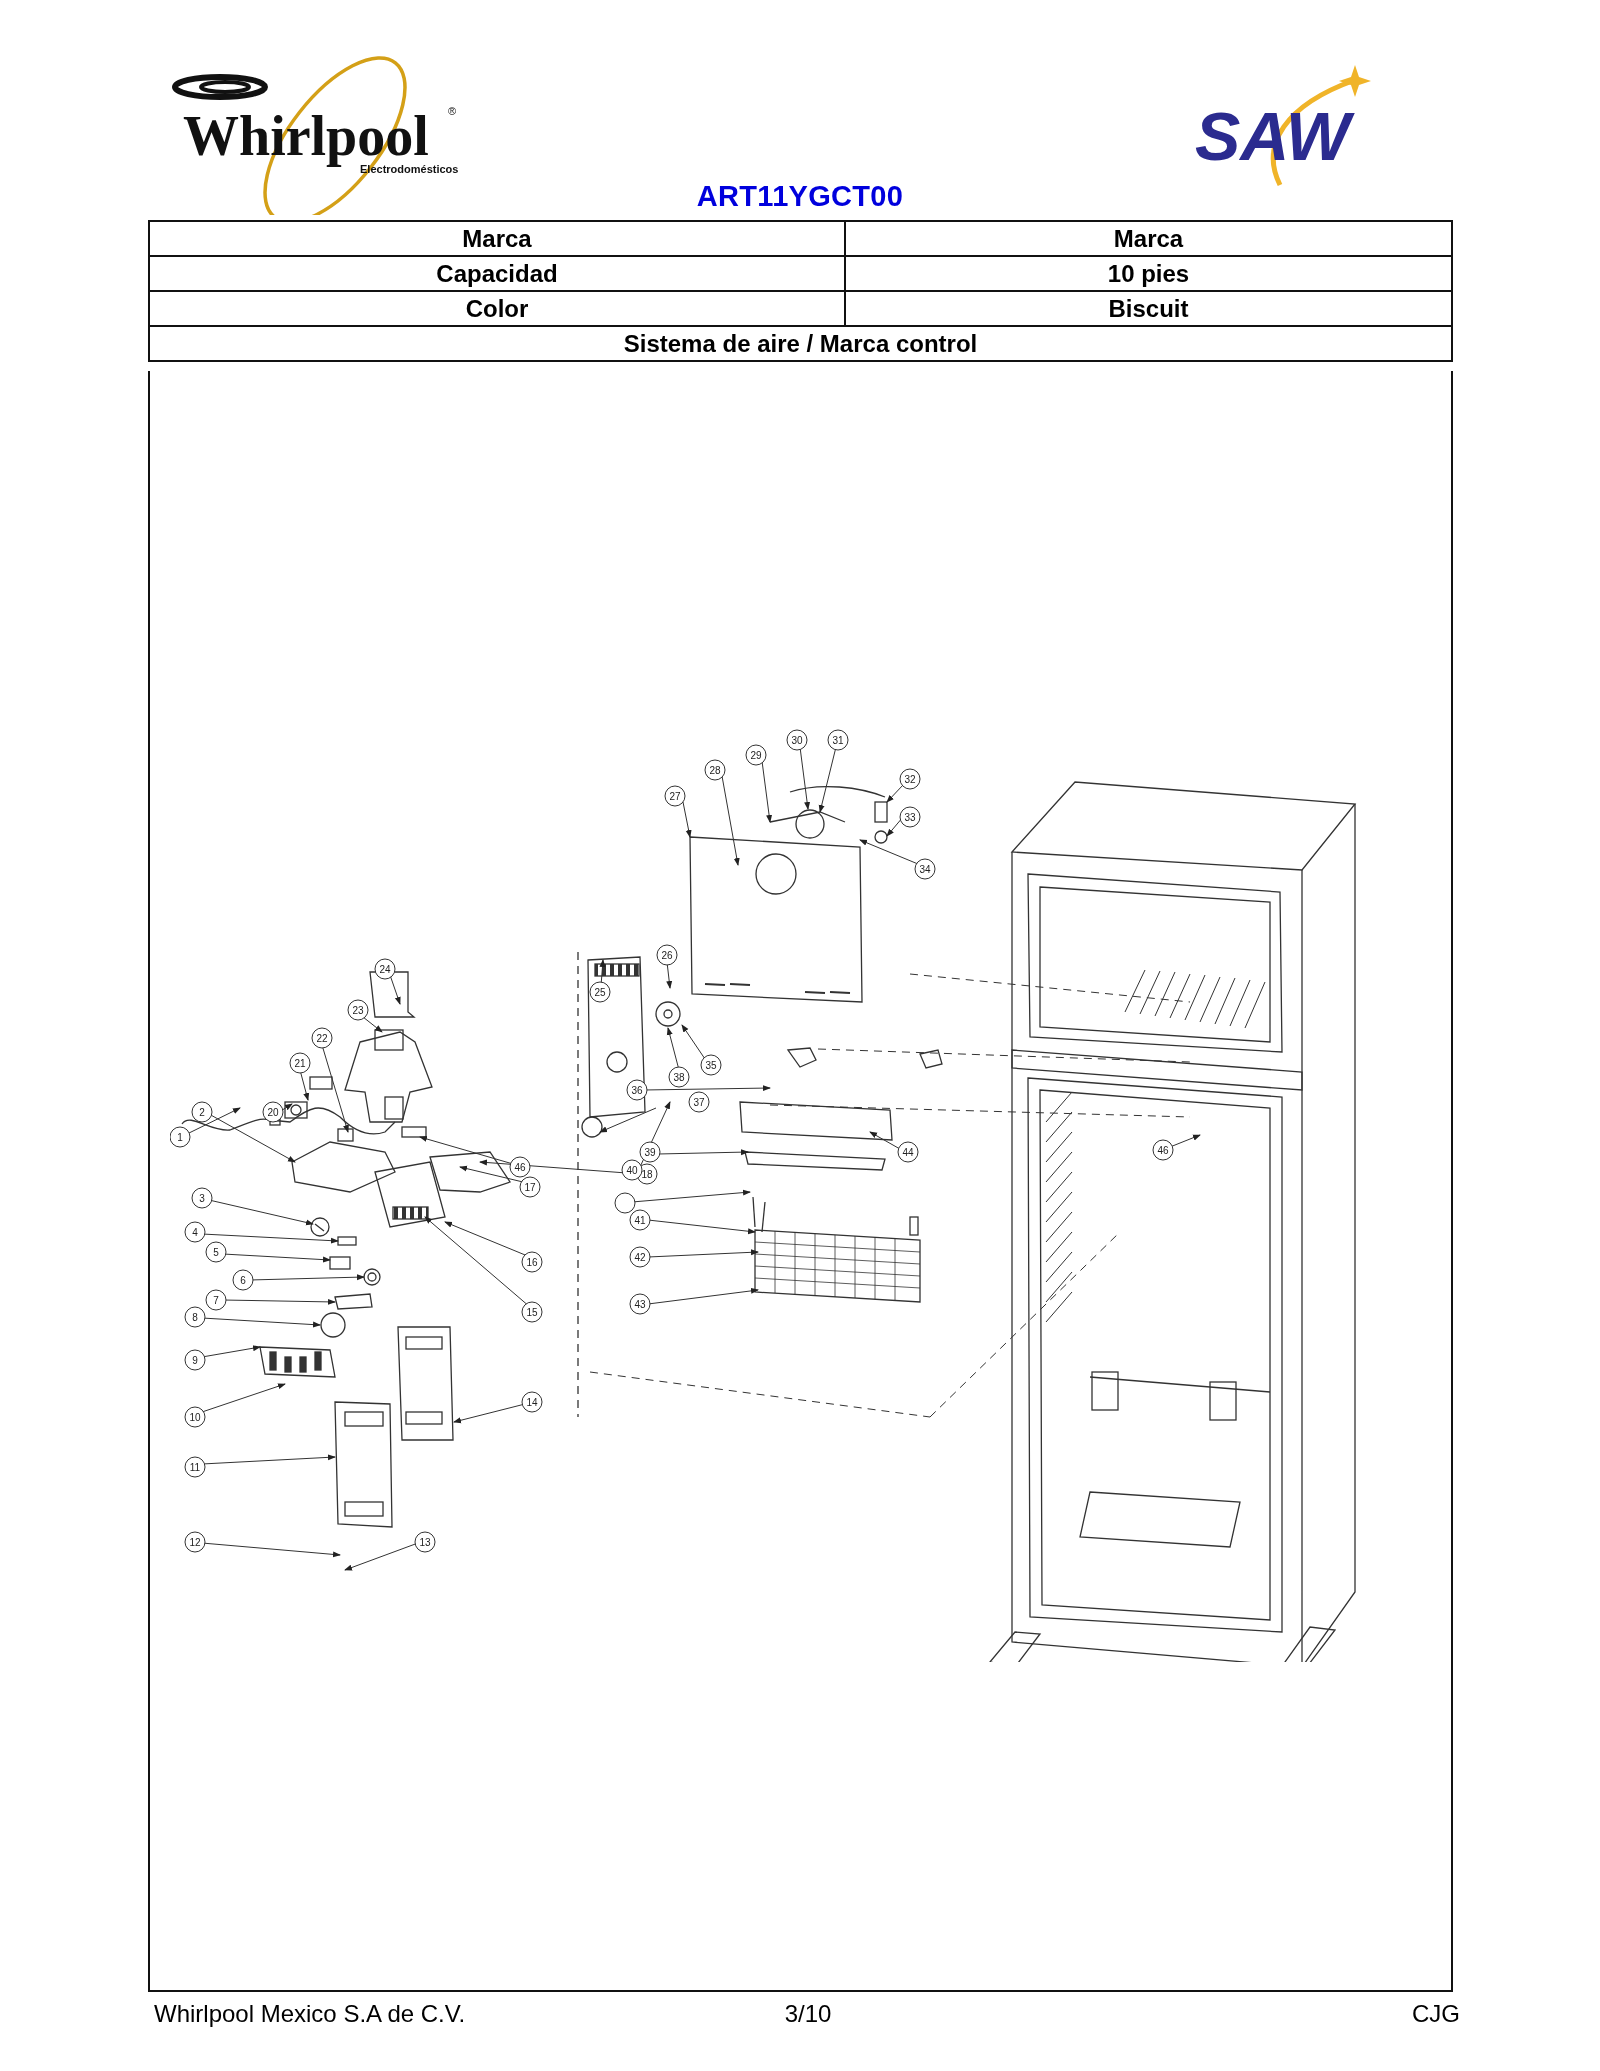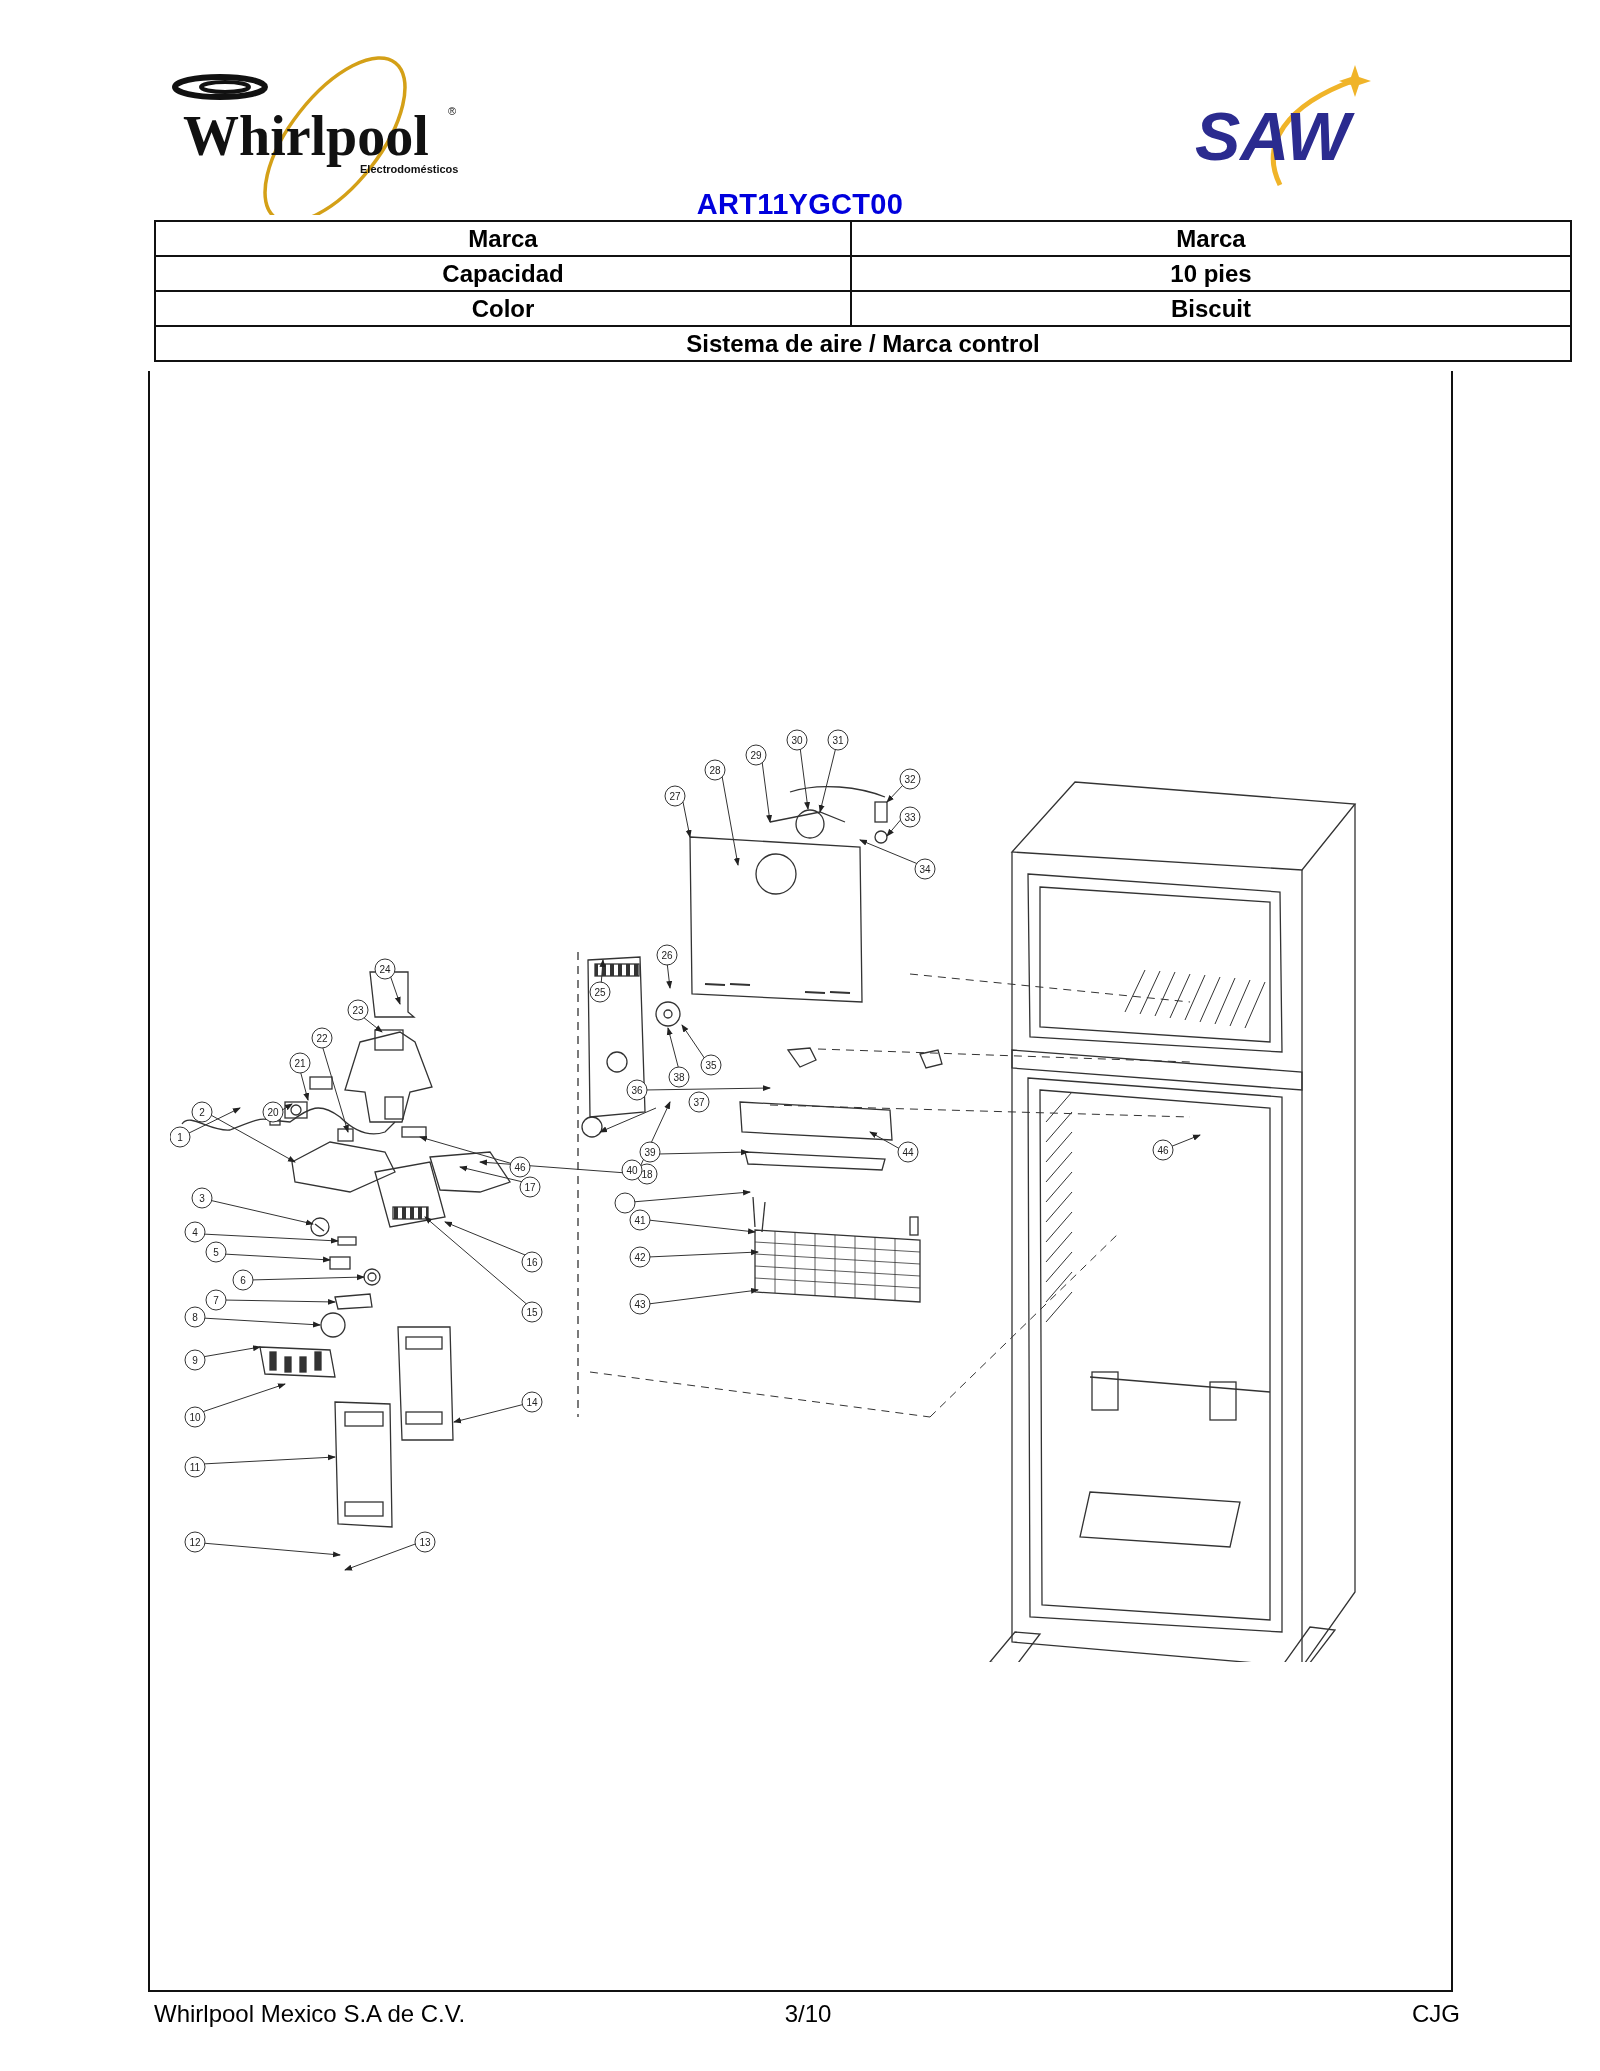--- a/index.html
+++ b/index.html
@@ -4,26 +4,26 @@
 <style>
   html, body { margin: 0; padding: 0; background: #ffffff; }
   body { width: 1600px; height: 2071px; position: relative; overflow: hidden;
          font-family: "Liberation Sans", "DejaVu Sans", sans-serif; color: #000; }
   .abs { position: absolute; }
 
   
   #whirlpool-logo { left: 165px; top: 55px; width: 300px; height: 160px; }
   #saw-logo { left: 1175px; top: 55px; width: 220px; height: 150px; }
 
-  #model-title { left: 0; width: 1600px; top: 188px; text-align: center;
+  #model-title { left: 0; width: 1600px; top: 180px; text-align: center;
                  font-weight: bold; font-size: 29px; color: #0000dd; letter-spacing: 0.3px; }
 
   
-  #spec-table { left: 148px; top: 220px; width: 1418px; border-collapse: collapse;
-                table-layout: fixed; margin-left: 6px; }
+  #spec-table { left: 148px; top: 220px; width: 1305px; border-collapse: collapse;
+                table-layout: fixed; }
   #spec-table td { border: 2px solid #111; height: 33px; padding: 0; text-align: center;
                    font-weight: bold; font-size: 24px; line-height: 33px; }
   #spec-table td.left { width: 694px; }
 
   
   #diagram-frame { left: 148px; top: 371px; width: 1301px; height: 1619px;
                    border: 2px solid #111; border-top: none; }
   #diagram-svg { left: 170px; top: 712px; width: 1262px; height: 950px; }
 
   

